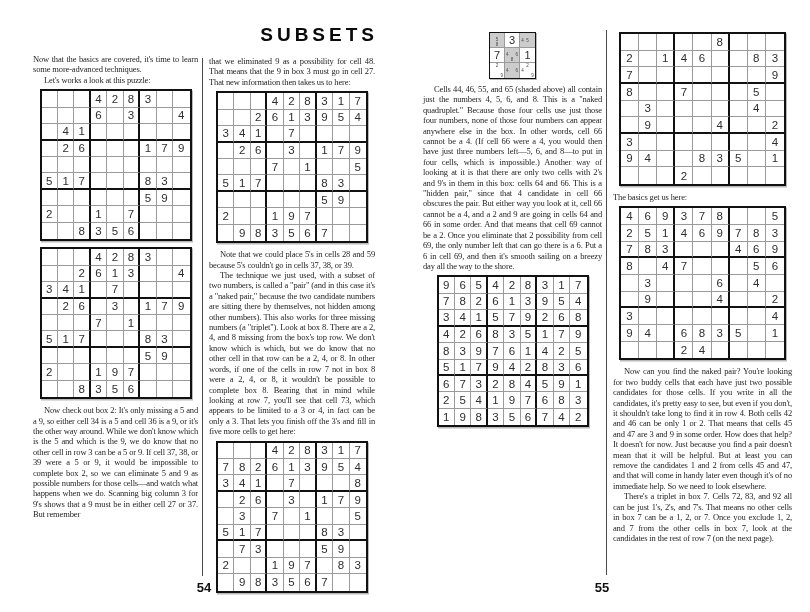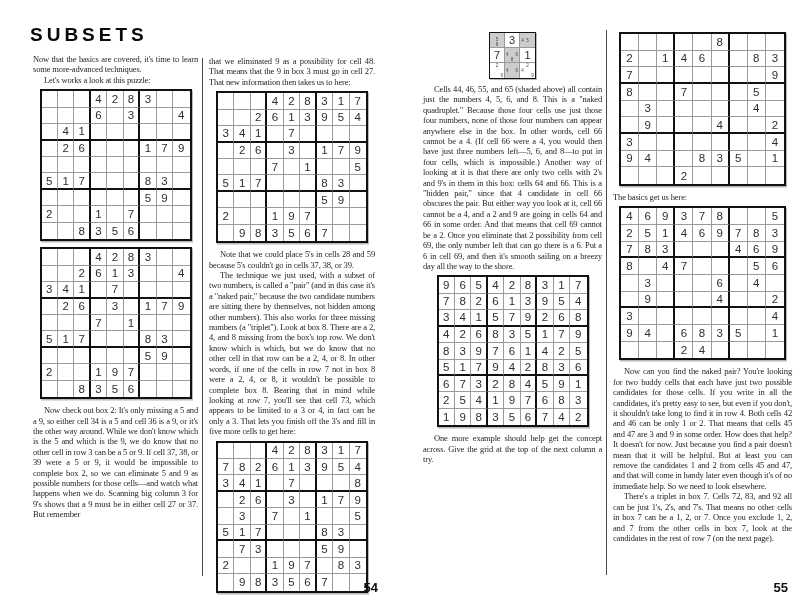--- a/index.html
+++ b/index.html
@@ -6,36 +6,36 @@
   body{
     position:relative;
     width:810px;height:612px;
     background:#ffffff;
     font-family:"Liberation Serif", serif;
     color:#1f1f1f;
     overflow:hidden;
   }
   .title{
     position:absolute;left:30px;top:24px;width:348px;
-    text-align:left;
+    text-align:right;
     font-family:"Liberation Sans", sans-serif;
     font-weight:bold;font-size:19px;letter-spacing:4px;
     color:#0a0a0a;
   }
   .col{position:absolute;}
   .colL1{left:33px;top:54px;width:165px;}
   .colL2{left:209px;top:56px;width:166px;}
   .colR1{left:423px;top:28px;width:179px;}
   .colR2{left:613px;top:28px;width:179px;}
   .vdiv{position:absolute;width:1px;background:#4a4a4a;}
   .vdivL{left:202px;top:58px;height:518px;}
   .vdivR{left:606px;top:30px;height:545px;}
   .pagenum{
     position:absolute;top:580px;
-    text-align:right;
+    text-align:center;
     font-family:"Liberation Sans", sans-serif;
     font-weight:bold;font-size:13px;color:#111;
   }
   .pagenumL{left:30px;width:348px;}
   .pagenumR{left:416px;width:372px;}
   p{
     margin:0;
     font-size:8.5px;line-height:10.4px;
     letter-spacing:-0.15px;
     text-align:justify;
@@ -574,21 +574,20 @@
       <div class="cell er">1</div>
       <div class="cell er">9</div>
       <div class="cell br er">8</div>
       <div class="cell er">3</div>
       <div class="cell er">5</div>
       <div class="cell br er">6</div>
       <div class="cell er">7</div>
       <div class="cell er">4</div>
       <div class="cell ec er">2</div>
     </div>
-  <p class="ind">One more example should help get the concept across. Give the grid at the top of the next column a try.</p>
 </div>
 
 <div class="col colR2">
   <div class="sudoku wide">
       <div class="cell"></div>
       <div class="cell"></div>
       <div class="cell br"></div>
       <div class="cell"></div>
       <div class="cell"></div>
       <div class="cell br">8</div>

